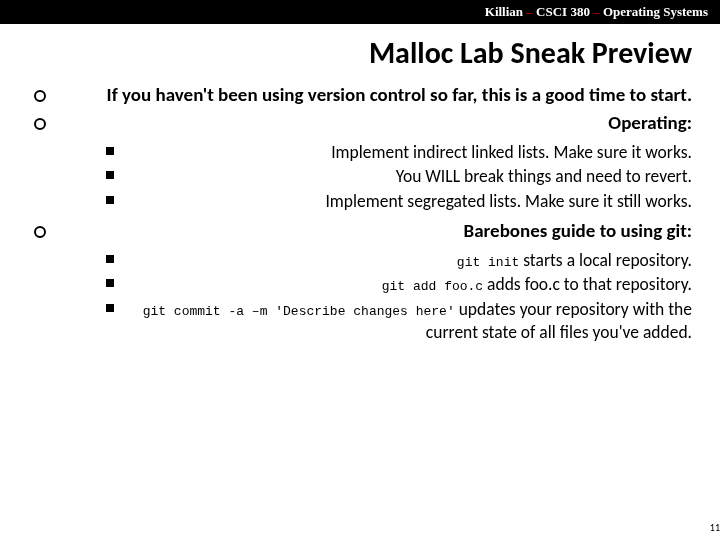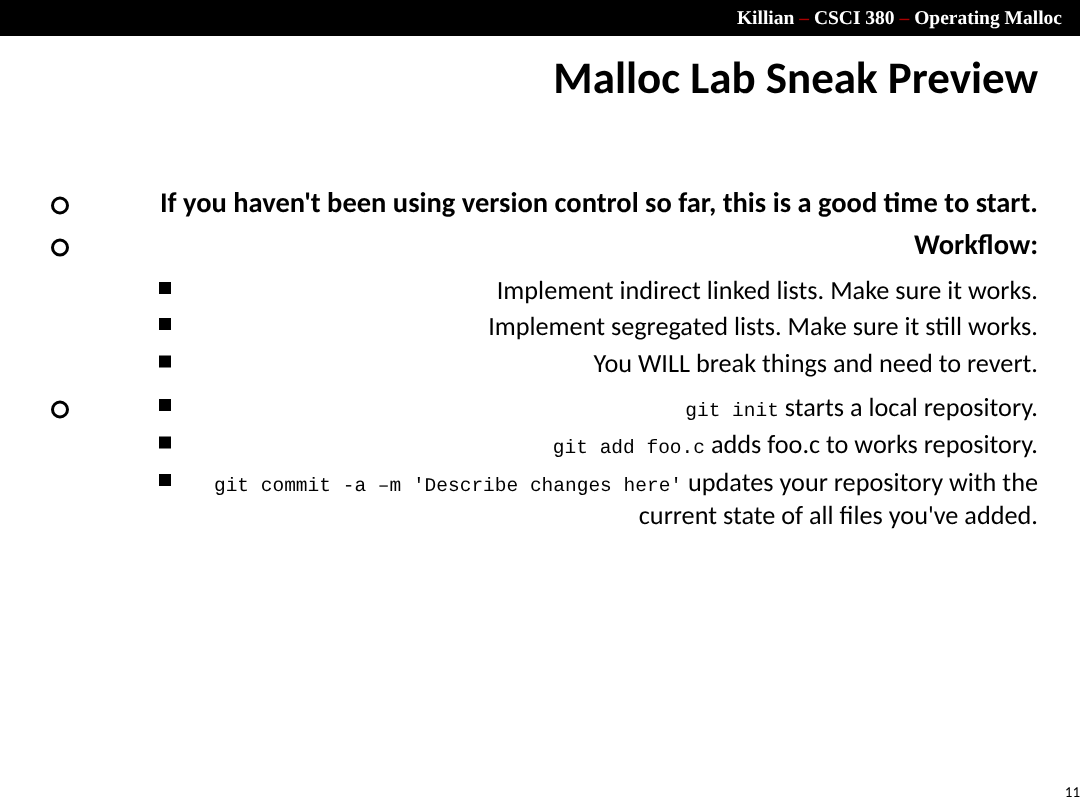--- a/index.html
+++ b/index.html
@@ -22,21 +22,20 @@
   }
   .header-bar .dash { color: #a00; font-weight: bold; }
   .title {
     font-size: 30px;
     font-weight: bold;
     padding: 10px 28px 12px 28px;
     letter-spacing: 0;
   }
   .content {
     padding: 0 28px;
-    margin-top: 41px;
   }
   ul.top {
     list-style: none;
     margin-left: 6px;
   }
   ul.top > li {
     position: relative;
     padding-left: 28px;
     font-size: 19px;
     font-weight: bold;
@@ -88,43 +87,44 @@
   }
 </style>
 </head>
 <body>
 
 <div class="header-bar">
   <span>Killian</span>
   <span class="dash"> – </span>
   <span>CSCI 380</span>
   <span class="dash"> – </span>
-  <span>Operating Malloc</span>
+  <span>Operating Systems</span>
 </div>
 
 <div class="title">Malloc Lab Sneak Preview</div>
 
 <div class="content">
   <ul class="top">
     <li>If you haven't been using version control so far, this is a good time to start.</li>
     <li>
-      <span>Workflow:</span>
+      <span>Operating:</span>
       <ul class="sub">
         <li>Implement indirect linked lists. Make sure it works.</li>
+        <li>You WILL break things and need to revert.</li>
         <li>Implement segregated lists. Make sure it still works.</li>
-        <li>You WILL break things and need to revert.</li>
       </ul>
     </li>
     <li>
+      <span>Barebones guide to using git:</span>
       <ul class="sub">
         <li>
           <span class="code">git init</span><span> starts a local repository.</span>
         </li>
         <li>
-          <span class="code">git add foo.c</span><span> adds foo.c to works repository.</span>
+          <span class="code">git add foo.c</span><span> adds foo.c to that repository.</span>
         </li>
         <li>
           <span class="code">git commit -a –m 'Describe changes here'</span><span> updates your repository with the current state of all files you've added.</span>
         </li>
       </ul>
     </li>
   </ul>
 </div>
 
 <div class="pagenum">11</div>

